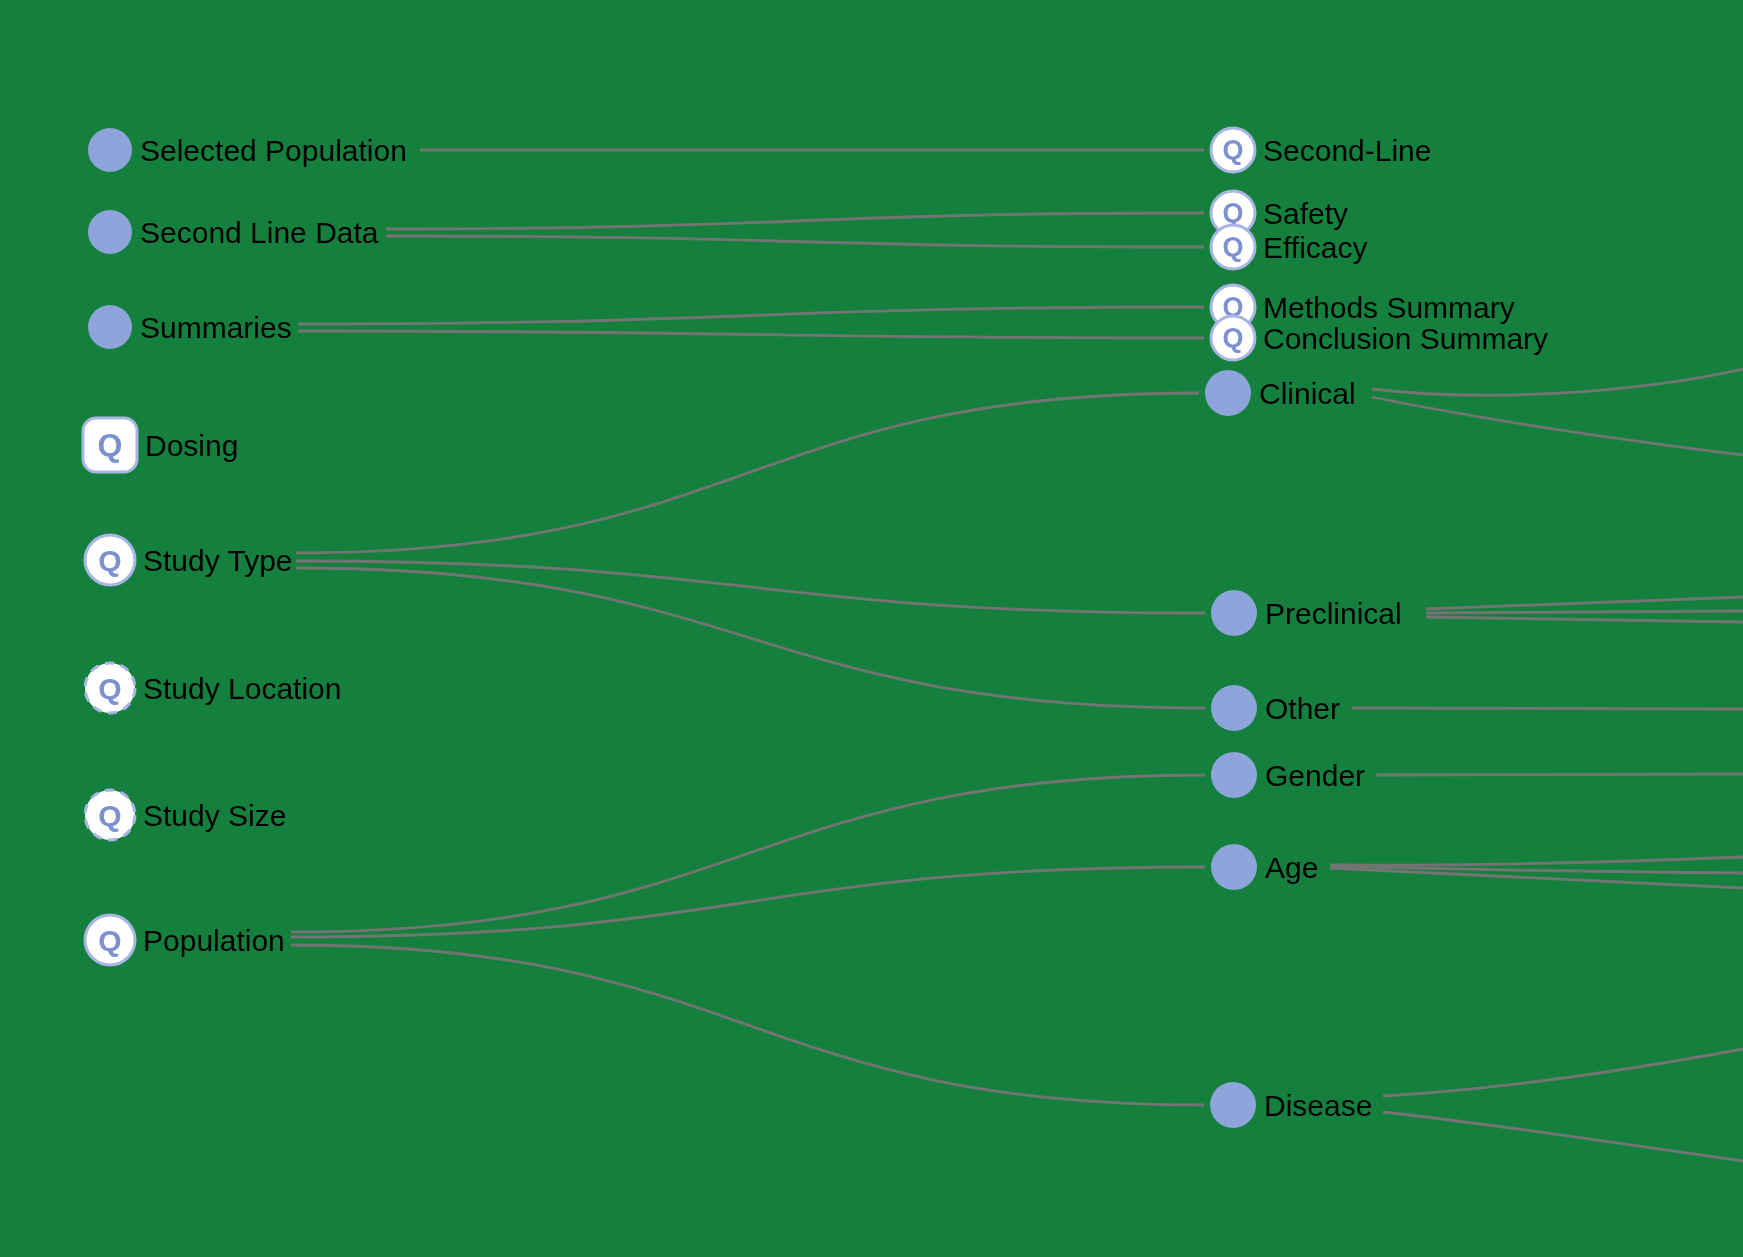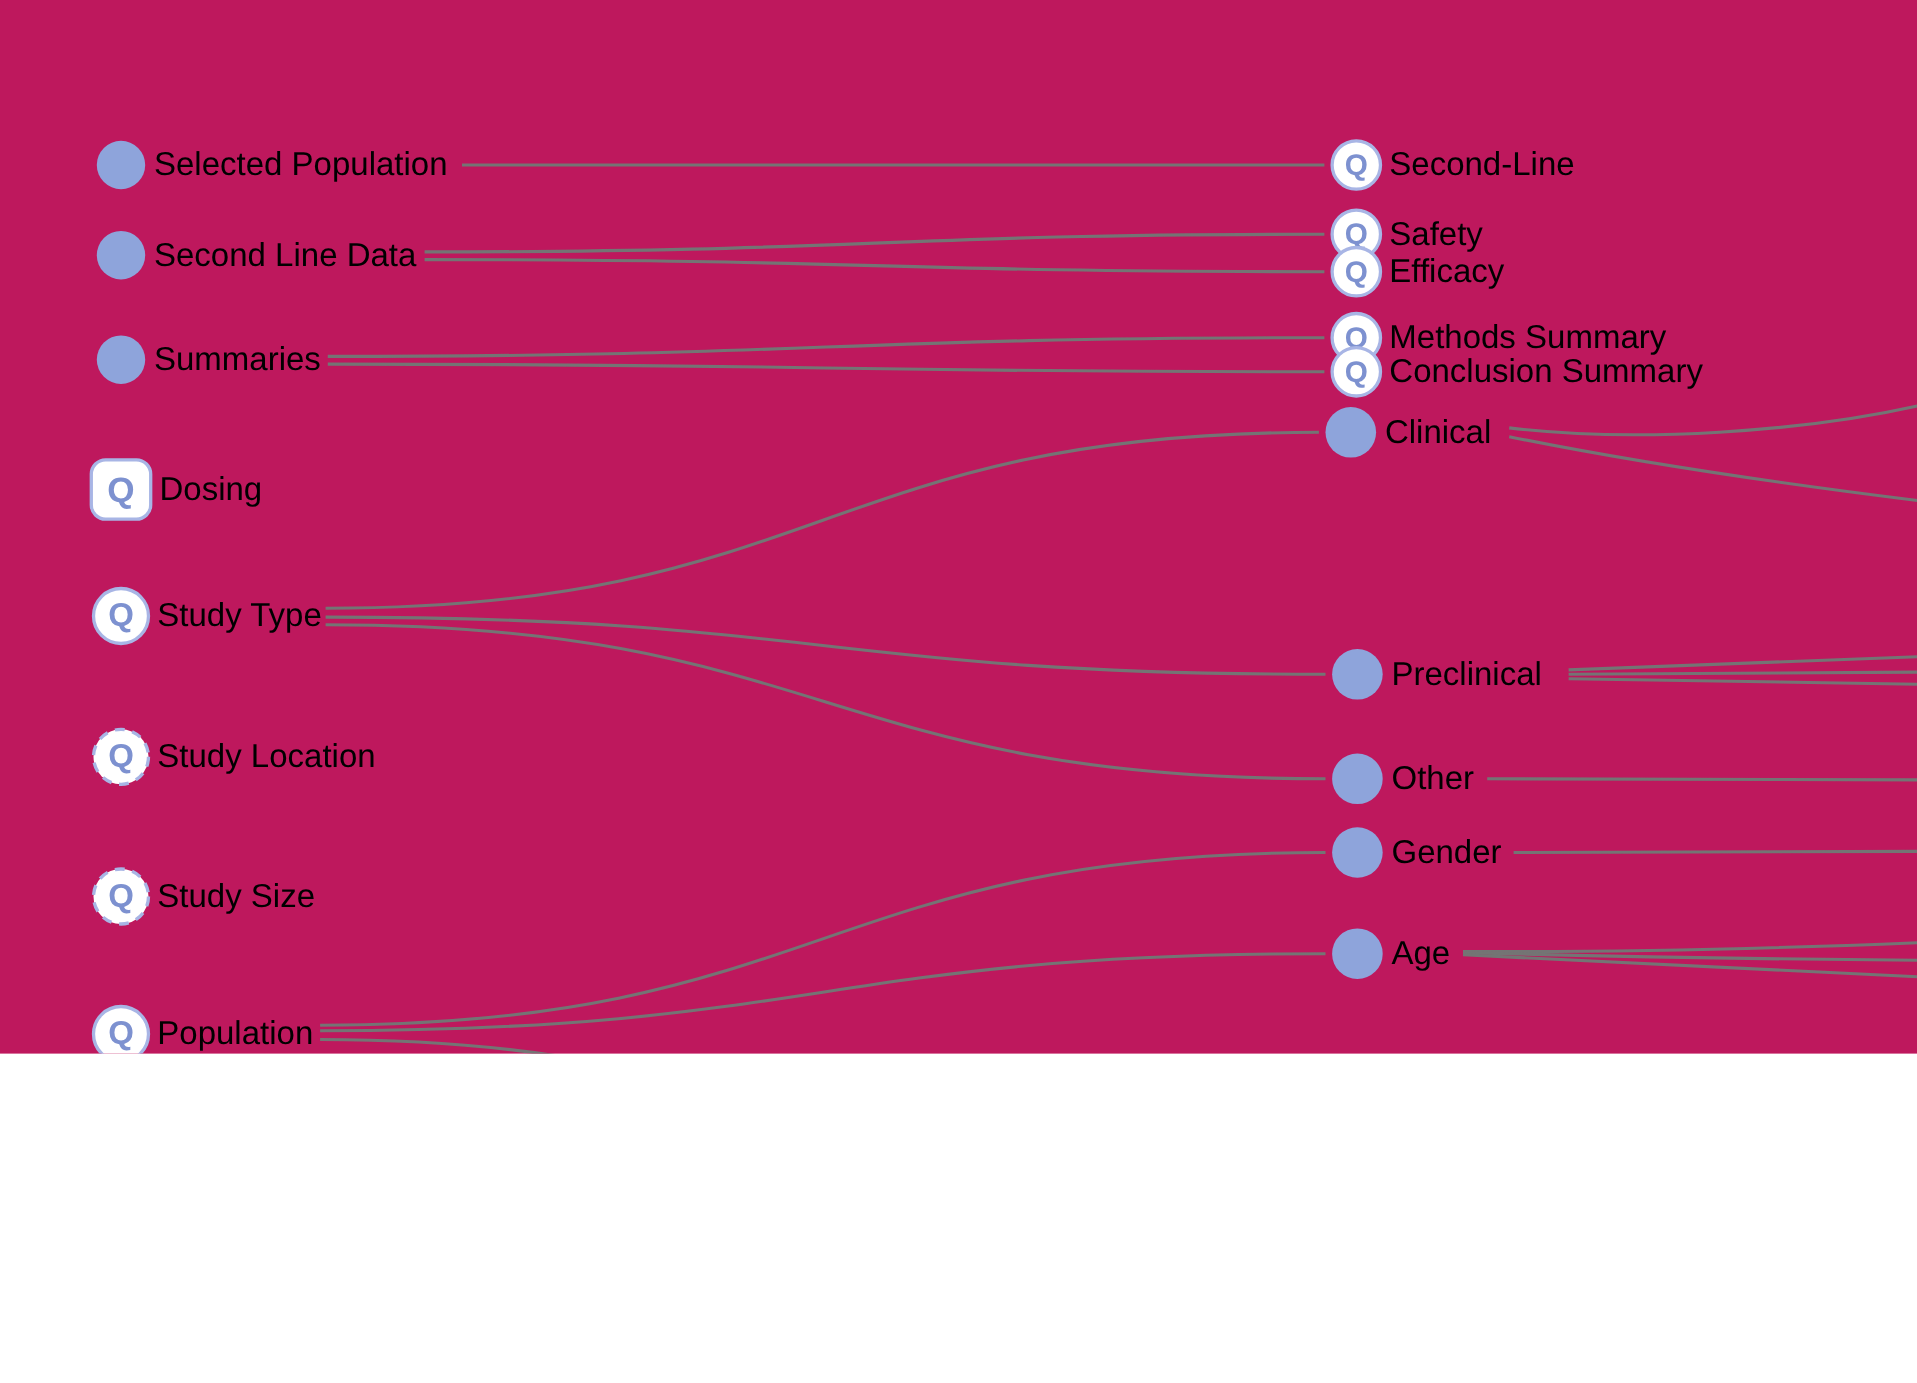--- a/index.html
+++ b/index.html
@@ -1,20 +1,20 @@
 <!DOCTYPE html>
 <html><head>
 <meta charset="utf-8">
 <style>
   html, body { margin: 0; padding: 0; background: #ffffff; }
   .stage {
     position: relative;
     width: 1743px;
-    height: 958px;
-    background: #be185d;
+    height: 1257px;
+    background: #15803d;
     overflow: hidden;
     font-family: "Liberation Sans", sans-serif;
   }
   svg { display: block; }
   .edge {
     fill: none;
     stroke: #747474;
     stroke-width: 2.8px;
   }
   .node-label {

